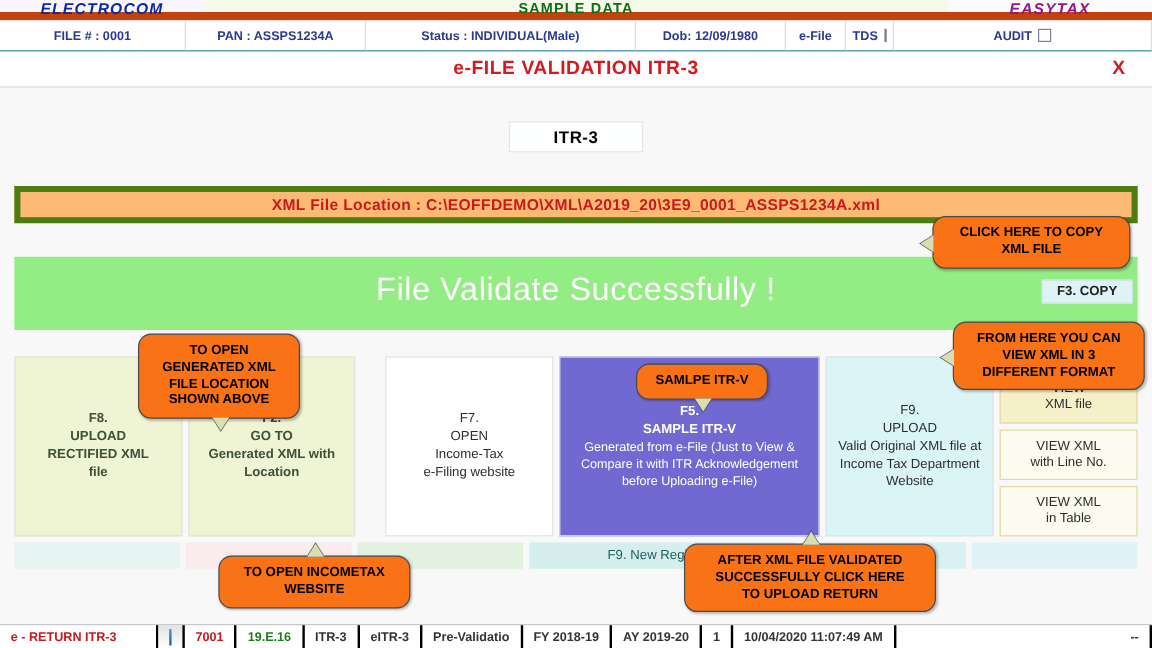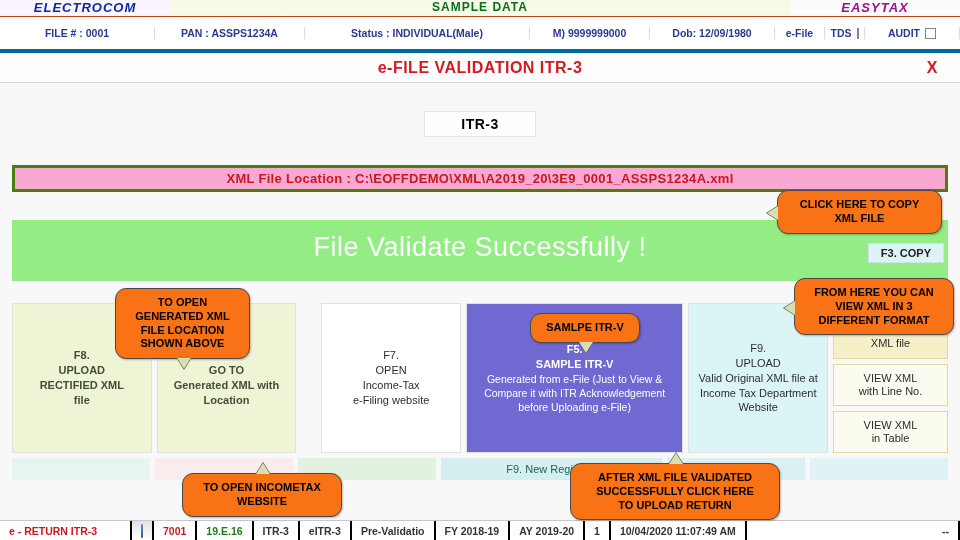--- a/index.html
+++ b/index.html
@@ -1,45 +1,45 @@
 <!DOCTYPE html>
 <html><head>
 <meta charset="utf-8">
 <style>
   * { box-sizing: border-box; margin: 0; padding: 0; }
   body { font-family: Arial, sans-serif; background: #f7f8f7; width: 960px; height: 540px; overflow: hidden; font-size: 11px; }
 
   
-  .brand-bar { display: flex; height: 17px; border-bottom: 1px solid #c2410c; }
+  .brand-bar { display: flex; height: 17px; border-bottom: 7px solid #c2410c; }
   .brand-left, .brand-right { width: 170px; text-align: center; font-weight: 900; font-style: italic; font-size: 13px; letter-spacing: 1px; }
   .brand-left { color: #0a2aa0; background: #fbf5ff; }
   .brand-center { flex: 1; text-align: center; font-weight: 900; color: #0b6f16; background: #f6fae8; font-size: 12px; letter-spacing: 1px; }
   .brand-right { color: #9a118c; background: #fbfbfb; }
 
   
-  .info-bar { display: flex; height: 36px; background: #fff; border-bottom: 4px solid #0369a1; align-items: center; }
+  .info-bar { display: flex; height: 26px; background: #fff; border-bottom: 1px solid #0369a1; }
   .info-cell { display:flex; align-items:center; justify-content:center; color:#2a3a8e; font-weight:700; font-size:10.5px; border-right:1px solid #d5dde8; padding:0 6px; white-space:nowrap; }
   .info-file{width:155px;} .info-pan{width:150px;} .info-status{width:225px;}
   .info-mob{width:120px;} .info-dob{width:125px;} .info-efile{width:50px;}
   .info-tds{width:40px;} .info-audit{flex:1;}
   .checkbox{display:inline-block;width:11px;height:11px;border:1px solid #7a8294;margin-left:5px;background:#fff;}
 
   
   .module-title { height: 30px; display:flex; align-items:center; justify-content:center; background:#fefefe; border-bottom:1px solid #e2d7d7; position:relative; }
   .module-title span{ color:#d4191f; font-weight:900; font-size:16px; letter-spacing:.5px; }
   .close-x{ position:absolute; right:22px; top:6px; color:#d4191f; font-weight:900; font-size:16px; cursor:pointer; }
 
   .workspace { position:relative; padding: 28px 12px 6px 12px; }
 
   
   .itr-pill-wrap{ display:flex; justify-content:center; margin-bottom:28px; }
   .itr-pill{ background:#fdfeff; border:1px solid #e3e6ea; padding:4px 36px; font-weight:900; font-size:14px; letter-spacing:.5px; }
 
   
-  .xml-path{ background:#f9a8d4; border:3px solid #4d7c0f; padding:3px 8px; text-align:center; margin:0 0 8px 0; color:#c8191f; font-weight:900; font-size:13px; letter-spacing:.3px; }
+  .xml-path{ background:#fdba74; border:5px solid #4d7c0f; padding:3px 8px; text-align:center; margin:0 0 8px 0; color:#c8191f; font-weight:900; font-size:13px; letter-spacing:.3px; }
 
   
   .success{ background:#94ec85; color:#fff; text-align:center; font-size:27px; font-weight:400; padding:12px 0 18px 0; margin:28px 0 22px 0; letter-spacing:.5px; }
 
   
   .grid{ display:flex; gap:5px; align-items:stretch; }
   .tile{ flex:1; min-height:106px; border:1px solid #e1e1e1; display:flex; flex-direction:column; align-items:center; justify-content:center; text-align:center; font-weight:700; font-size:11px; line-height:1.35; padding:6px 4px; cursor:pointer; }
   .tile .fn{ display:block; }
   .t-green1{ background:#eef4d4; color:#3f4f3a; }
   .t-green2{ background:#eef4d4; color:#3f4f3a; }
@@ -82,21 +82,20 @@
 <div class="brand-bar">
   <div class="brand-left" style="white-space: pre-line;">ELECTROCOM</div>
   <div class="brand-center" style="white-space: pre-line;">SAMPLE DATA</div>
   <div class="brand-right" style="white-space: pre-line;">EASYTAX</div>
 </div>
 
 <div class="info-bar">
   <div class="info-cell info-file" style="white-space: pre-line;">FILE # : 0001</div>
   <div class="info-cell info-pan" style="white-space: pre-line;">PAN : ASSPS1234A</div>
   <div class="info-cell info-status" style="white-space: pre-line;">Status : INDIVIDUAL(Male)</div>
-  <div class="info-cell info-mob" style="white-space: pre-line;">M) 9999999000</div>
   <div class="info-cell info-dob" style="white-space: pre-line;">Dob: 12/09/1980</div>
   <div class="info-cell info-efile" style="white-space: pre-line;">e-File</div>
   <div class="info-cell info-tds">
       <span style="white-space: pre-line;">TDS</span>
       <span class="checkbox"></span>
     </div>
   <div class="info-cell info-audit">
       <span style="white-space: pre-line;">AUDIT</span>
       <span class="checkbox"></span>
     </div>

